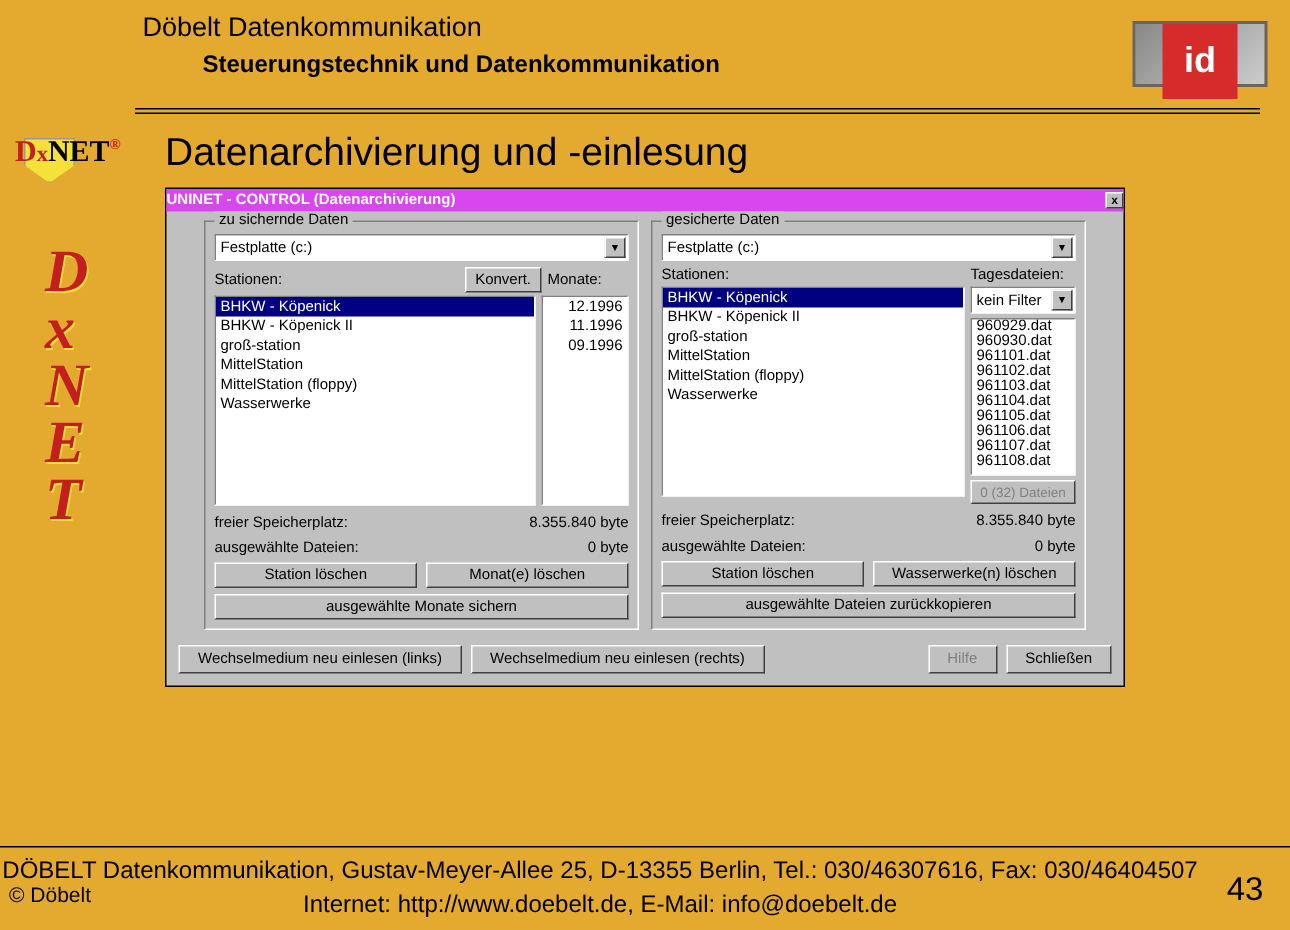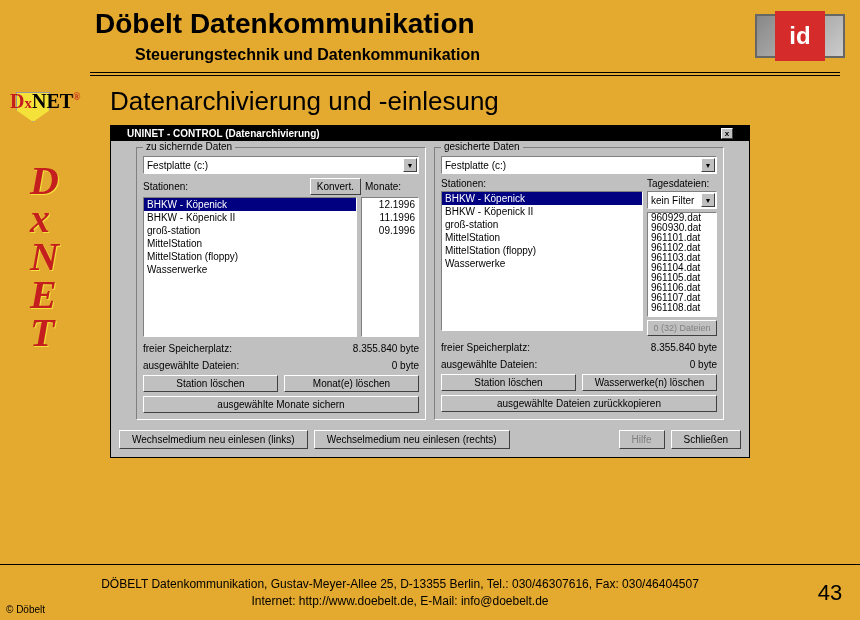--- a/index.html
+++ b/index.html
@@ -1,39 +1,39 @@
 <!DOCTYPE html>
 <html><head>
 <meta charset="utf-8">
 <style>
 * { box-sizing: border-box; margin: 0; padding: 0; }
 body { width: 860px; height: 620px; background: #e4a92f; font-family: Arial, sans-serif; position: relative; overflow: hidden; }
 .header { height: 72px; display: flex; }
 .header-left { flex: 1; padding: 8px 0 0 95px; }
-.company-name { font-size: 28px; font-weight: bold; color: #000; }
+.company-name { font-size: 18px; font-weight: normal; color: #000; }
 .subtitle { font-size: 16px; font-weight: bold; color: #000; margin-top: 6px; padding-left: 40px; }
 .header-right { width: 120px; display: flex; align-items: center; justify-content: center; }
-.logo-box { width: 90px; height: 44px; background: linear-gradient(135deg,#888,#ccc); border: 2px solid #666; display: flex; align-items: center; justify-content: center; position: relative; }
+.logo-box { width: 90px; height: 44px; background: linear-gradient(135deg,#888,#ccc); border: 2px solid #666; display: flex; align-items: flex-start; justify-content: center; position: relative; }
 .logo-inner { width: 50px; height: 50px; background: #d52b2b; display: flex; align-items: center; justify-content: center; color: #fff; font-weight: bold; font-size: 24px; }
 .hr1 { border-top: 1px solid #000; margin: 0 20px 0 90px; }
 .hr2 { border-top: 1px solid #000; margin: 2px 20px 0 90px; }
 .main { display: flex; height: 480px; }
 .sidebar { width: 110px; padding: 10px 0 0 10px; }
 .dxnet-badge { position: relative; width: 100px; height: 36px; margin-bottom: 20px; }
 .dxnet-badge .shield { position: absolute; left: 6px; top: 6px; width: 34px; height: 30px; background: #f4e23a; clip-path: polygon(0 0,100% 0,100% 60%,50% 100%,0 60%); border: 1px solid #999; }
 .dxnet-badge .text { position: absolute; left: 0; top: 4px; font-family: "Times New Roman", serif; font-weight: bold; font-size: 20px; }
 .dxnet-badge .d { color: #c41e1e; }
 .dxnet-badge .x { color: #c41e1e; font-size: 15px; }
 .dxnet-badge .net { color: #000; }
 .dxnet-badge .r { font-size: 10px; vertical-align: super; color: #c41e1e; }
 .vert { font-family: "Times New Roman", serif; font-size: 40px; font-weight: bold; font-style: italic; color: #c41e1e; text-shadow: 1px 1px 0 #f4e23a; line-height: 0.95; padding-left: 20px; padding-top: 20px; }
 .content { flex: 1; padding: 10px 20px 0 0; }
 .page-title { font-size: 26px; color: #000; margin-bottom: 8px; }
 .dialog { width: 640px; background: #c0c0c0; border: 1px solid #000; font-family: "MS Sans Serif", Arial, sans-serif; font-size: 10px; }
-.titlebar { background: #000000; color: #fff; padding: 2px 16px; font-size: 10px; display: flex; align-items: center; font-weight: bold; }
+.titlebar { background: #d946ef; color: #fff; padding: 2px 0; font-size: 10px; display: flex; align-items: center; font-weight: bold; }
 .titlebar-text { flex: 1; }
 .titlebar-close { width: 12px; height: 11px; background: #c0c0c0; border: 1px solid #fff; border-right-color: #404040; border-bottom-color: #404040; display: flex; align-items: center; justify-content: center; font-size: 8px; color: #000; }
 .dialog-body { padding: 6px 25px; display: flex; gap: 8px; }
 .group { border: 1px solid #808080; border-right-color: #fff; border-bottom-color: #fff; padding: 8px 6px 6px 6px; position: relative; flex: 1; }
 .group-title { position: absolute; top: -7px; left: 6px; background: #c0c0c0; padding: 0 3px; font-size: 10px; }
 .combo { width: 100%; height: 18px; background: #fff; border: 1px solid #808080; border-right-color: #fff; border-bottom-color: #fff; display: flex; align-items: center; padding: 0 3px; font-size: 10px; position: relative; margin-bottom: 4px; }
 .combo-arrow { position: absolute; right: 1px; top: 1px; width: 14px; height: 14px; background: #c0c0c0; border: 1px solid #fff; border-right-color: #404040; border-bottom-color: #404040; display: flex; align-items: center; justify-content: center; font-size: 7px; }
 .row { display: flex; align-items: center; gap: 4px; margin-bottom: 2px; }
 .lbl { font-size: 10px; }
 .btn { background: #c0c0c0; border: 1px solid #fff; border-right-color: #404040; border-bottom-color: #404040; padding: 2px 6px; font-size: 10px; cursor: pointer; text-align: center; }
@@ -46,22 +46,22 @@
 .month-list { width: 58px; text-align: right; }
 .day-list { width: 70px; }
 .info-row { display: flex; justify-content: space-between; font-size: 10px; margin-top: 6px; }
 .btn-row { display: flex; gap: 6px; margin-top: 4px; }
 .btn-row .btn { flex: 1; }
 .btn-wide { width: 100%; margin-top: 4px; }
 .bottom-btns { padding: 4px 8px 8px 8px; display: flex; gap: 6px; }
 .bottom-btns .btn { font-size: 10px; padding: 3px 12px; }
 .spacer { flex: 1; }
 .footer { position: absolute; bottom: 0; left: 0; right: 0; height: 56px; border-top: 1px solid #000; display: flex; align-items: center; }
-.copyright { position: absolute; left: 6px; bottom: 5px; font-size: 10px; }
-.footer-text { flex: 1; text-align: center; font-size: 12px; line-height: 1.4; }
+.copyright { position: absolute; left: 6px; bottom: 16px; font-size: 14px; }
+.footer-text { flex: 1; text-align: center; font-size: 16px; line-height: 1.4; }
 .page-num { width: 60px; text-align: center; font-size: 22px; }
 .count-btn { background:#c0c0c0; border:1px solid #fff; border-right-color:#404040; border-bottom-color:#404040; color:#808080; font-size:9px; padding:2px; text-align:center; margin-top:3px; }
 </style>
 </head>
 <body>
 
 <div class="header">
   <div class="header-left">
     <div class="company-name">Döbelt Datenkommunikation</div>
     <div class="subtitle">Steuerungstechnik und Datenkommunikation</div>

